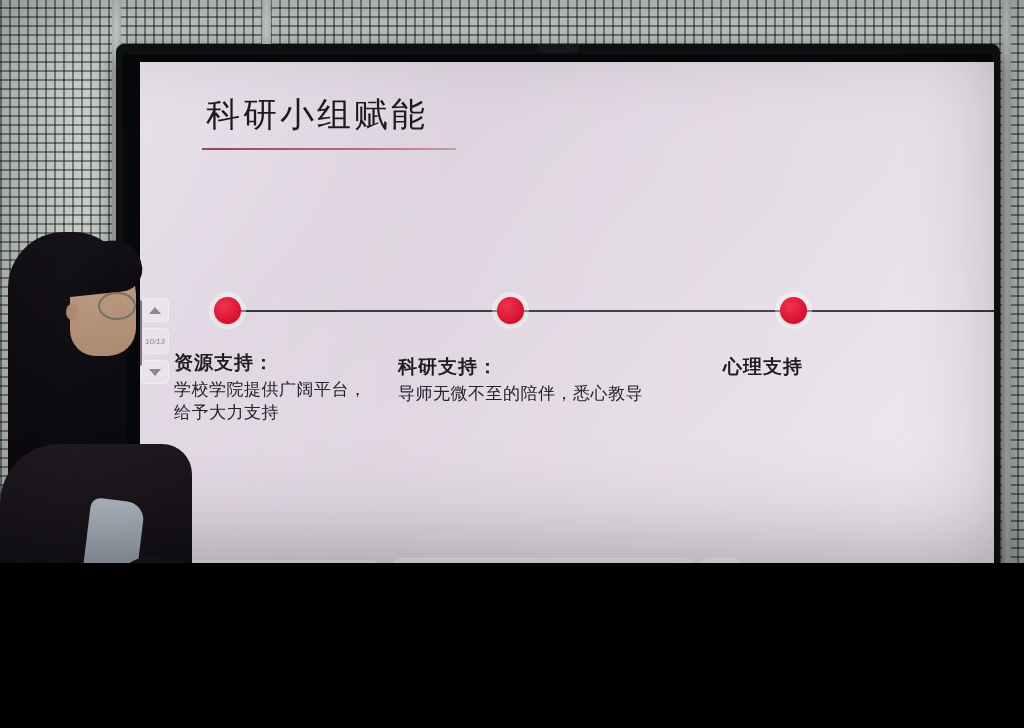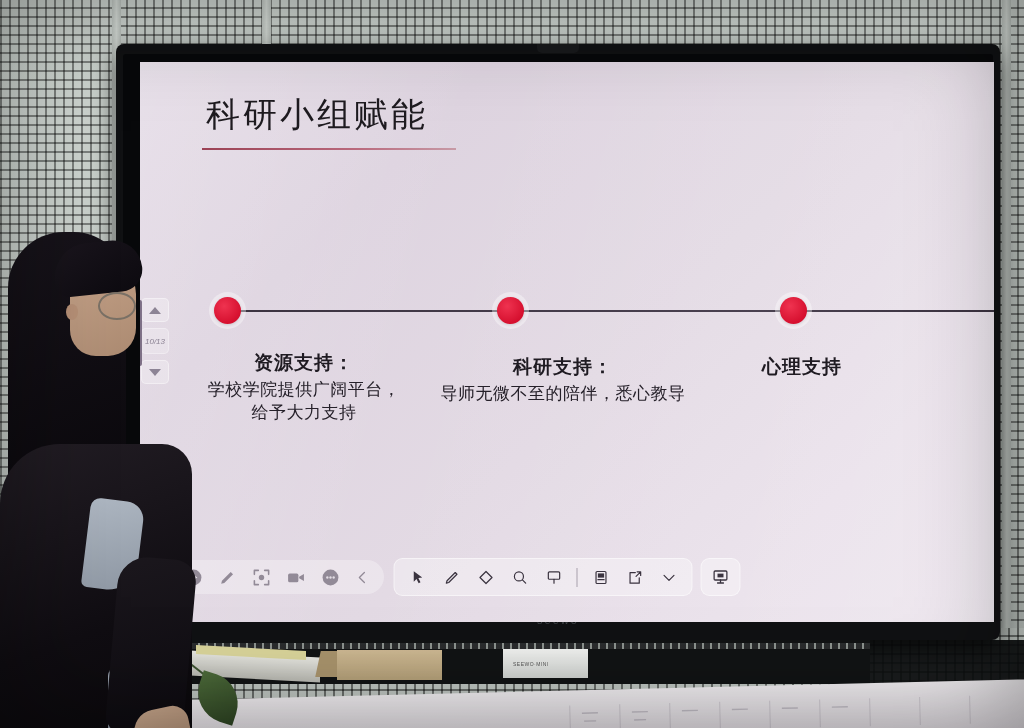--- a/index.html
+++ b/index.html
@@ -1,17 +1,17 @@
 <!DOCTYPE html>
 <html><head>
 <meta charset="utf-8">
 <style>
   html,body{margin:0;padding:0;background:#000;}
   body{width:1024px;height:728px;overflow:hidden;font-family:"Liberation Sans","DejaVu Sans",sans-serif;}
-  #scene{position:relative;width:1024px;height:728px;overflow:hidden;text-align:center;}
+  #scene{position:relative;width:1024px;height:563px;overflow:hidden;}
 
   
   .wall{position:absolute;inset:0;
     background:
       repeating-linear-gradient(90deg, rgba(0,0,0,.40) 0 2px, rgba(0,0,0,0) 2px 9px),
       repeating-linear-gradient(0deg, rgba(0,0,0,.40) 0 2px, rgba(0,0,0,0) 2px 9px),
       linear-gradient(180deg,#cfd6d1 0%, #c7cec9 55%, #b9c0bb 100%);
     background-size:9px 9px,9px 9px,100% 100%;
   }
   .wall-seam{position:absolute;top:0;bottom:0;width:9px;background:linear-gradient(90deg,#c0c7c2,#d7ddd8,#bcc3be);}
@@ -143,21 +143,21 @@
       <div class="hd">科研支持：</div>
       <div class="bd">导师无微不至的陪伴，悉心教导</div>
     </div>
 
     <div class="blk" style="left:34px;top:288px;width:260px">
       <div class="hd">资源支持：</div>
       <div class="bd">学校学院提供广阔平台，</div>
       <div class="bd">给予大力支持</div>
     </div>
 
-    <div class="blk" style="left:562px;top:292px;width:200px">
+    <div class="blk" style="left:583px;top:292px;width:200px">
       <div class="hd">心理支持</div>
     </div>
 
     <div class="pager">
       <div class="pg-bar"></div>
       <div class="pg-btn">
           <div class="tri tri-up"></div>
         </div>
       <div class="pg-num">10/13</div>
       <div class="pg-btn">

